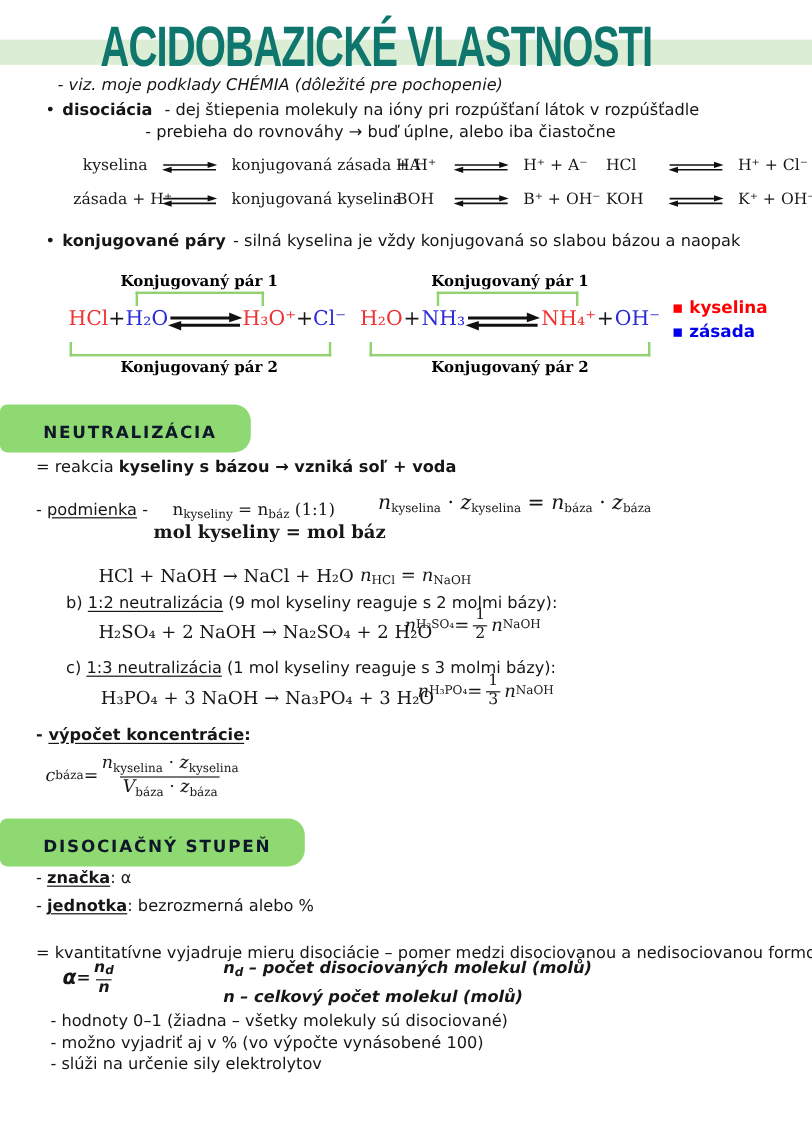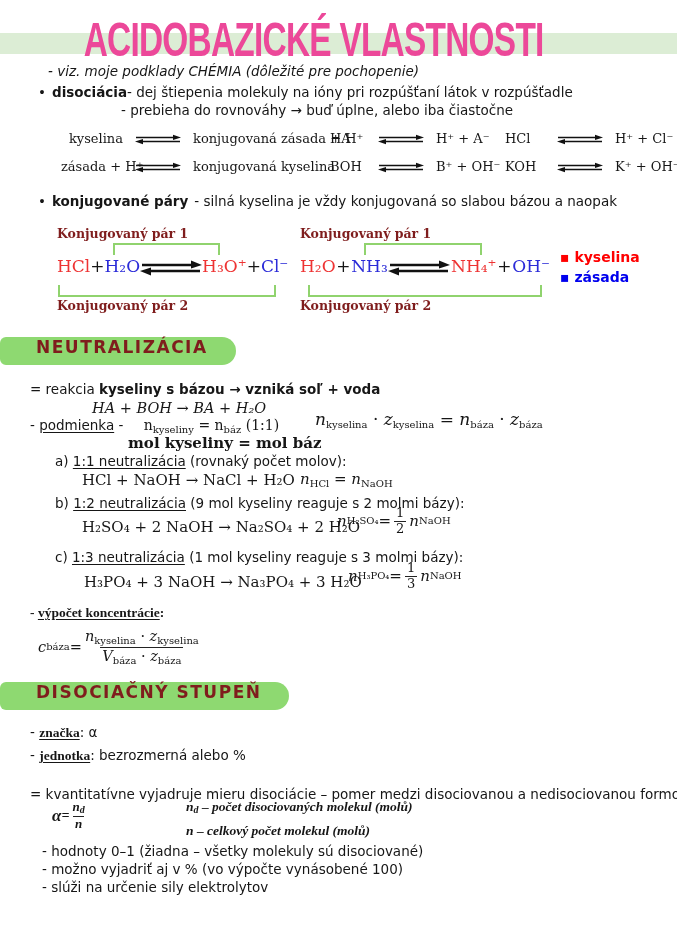--- a/index.html
+++ b/index.html
@@ -1,64 +1,64 @@
 <!DOCTYPE html>
 <html><head>
 <meta charset="utf-8">
 <style>
   html,body{margin:0;padding:0;background:#ffffff;}
   .page{position:relative;width:677px;height:943px;background:#ffffff;overflow:hidden;
         font-family:"DejaVu Sans",sans-serif;color:#161616;font-size:13.5px;}
   .abs{position:absolute;white-space:nowrap;line-height:1.25;}
   .it{font-style:italic;margin-left:20px;}
-  .bld{font-weight:bold;font-family:Liberation Serif, serif;}
+  .bld{font-weight:bold;}
   .ul{text-decoration:underline;text-underline-offset:2px;}
 
   
   .title-band{position:absolute;left:0;top:33px;width:677px;height:21px;background:#dcedd5;}
   .title{position:absolute;left:0;top:18px;width:628px;text-align:center;margin:0;
-         font-family:"Liberation Sans",sans-serif;font-weight:bold;font-size:44px;line-height:1;color:#ec4899;}
+         font-family:"Liberation Sans",sans-serif;font-weight:bold;font-size:44px;line-height:1;color:#0f766e;}
   .title-inner{display:inline-block;transform:scale(0.76,1.08);transform-origin:center;letter-spacing:-1px;}
 
   
   .eqcell{position:absolute;display:flex;align-items:center;font-family:"DejaVu Serif",serif;font-size:13px;white-space:nowrap;}
   .eqcell .lw1{display:inline-block;width:62px;text-align:right;}
   .eqcell .lw2{display:inline-block;width:36px;}
   .eqcell .lw3{display:inline-block;width:40px;}
   .eq-arrow{margin:2px 12px 0 12px;flex:none;}
 
   
   .diagram{position:absolute;}
-  .pair-label{position:absolute;left:0;width:100%;
-              font-family:"DejaVu Serif",serif;font-weight:bold;font-size:12.5px;color:#7f1d1d;}
+  .pair-label{position:absolute;left:0;width:100%;text-align:center;
+              font-family:"DejaVu Serif",serif;font-weight:bold;font-size:12.5px;color:#000000;}
   .brk{position:absolute;height:10px;}
   .brk-top{border:2px solid #90d36e;border-bottom:none;}
   .brk-bot{border:2px solid #90d36e;border-top:none;}
   .dia-eq{position:absolute;left:0;width:100%;display:flex;align-items:center;justify-content:space-between;
           font-family:"DejaVu Serif",serif;font-size:17px;}
   .sp-acid{color:#ee3333;}
   .sp-base{color:#2b2bd8;}
   .big-arrow{flex:none;margin-top:3px;}
   .legend-line{position:absolute;font-weight:bold;font-size:14px;white-space:nowrap;}
   .lg-acid{color:#ff0000;}
   .lg-base{color:#0000ee;}
 
   
   .sec{position:absolute;left:0;background:#8ed971;border-radius:6px 14px 14px 6px;
-       padding:0 28px 8px 36px;font-weight:bold;font-size:17px;letter-spacing:1.5px;color:#7f1d1d;}
+       padding:16px 28px 8px 36px;font-weight:bold;font-size:14px;letter-spacing:1.5px;color:#0f172a;}
 
   
   .math{font-family:"DejaVu Serif",serif;}
   .mv{font-style:italic;}
   .ms{font-size:10px;vertical-align:-3px;}
   .frac{display:inline-flex;flex-direction:column;align-items:center;vertical-align:middle;line-height:1.15;margin:0 3px;}
   .frac .den{border-top:1.3px solid #222;padding:0 2px;}
   .mrow{display:flex;align-items:center;}
 
-  .gap10{}
+  .gap10{margin-left:10px;}
   .blt{margin-right:6px;}
 </style>
 </head>
 <body>
 
 <div class="page">
 
   <div class="title-band"></div>
   <h1 class="title"><span class="title-inner">ACIDOBAZICKÉ VLASTNOSTI</span></h1>
 
@@ -182,36 +182,32 @@
   </div>
   <div class="legend-line lg-base" style="left:560px;top:269px">
     <span>▪</span> <span>zásada</span>
   </div>
 
   <div class="sec" style="top:337px">NEUTRALIZÁCIA</div>
 
   <div class="abs" style="left:30px;top:381px">
     <span>= reakcia </span><b>kyseliny s bázou → vzniká soľ + voda</b>
   </div>
-  <div class="abs math it" style="left:72px;top:399px;font-size:14.5px">HA + BOH → BA + H₂O</div>
 
   <div class="abs" style="left:30px;top:417px">
     <span>- </span><span class="ul">podmienka</span><span> -</span>
     <span class="math" style="font-size:14px;margin-left:16px"><span>n</span><span class="ms">kyseliny</span><span> = </span><span>n</span><span class="ms">báz</span><span> (1:1)</span></span>
   </div>
 
   <div class="abs math" style="left:315px;top:409px;font-size:17px">
     <span class="mv">n</span><span class="ms">kyselina</span><span> · </span><span class="mv">z</span><span class="ms">kyselina</span><span> = </span><span class="mv">n</span><span class="ms">báza</span><span> · </span><span class="mv">z</span><span class="ms">báza</span>
   </div>
 
   <div class="abs math bld" style="left:128px;top:434px;font-size:15px">mol kyseliny = mol báz</div>
 
-  <div class="abs" style="left:55px;top:453px">
-    <span>a) </span><span class="ul">1:1 neutralizácia</span><span> (rovnaký počet molov):</span>
-  </div>
   <div class="abs math" style="left:82px;top:471px;font-size:15px">HCl + NaOH → NaCl + H₂O</div>
   <div class="abs math" style="left:300px;top:470px;font-size:15px">
     <span class="mv">n</span><span class="ms">HCl</span><span> = </span><span class="mv">n</span><span class="ms">NaOH</span>
   </div>
 
   <div class="abs" style="left:55px;top:495px">
     <span>b) </span><span class="ul">1:2 neutralizácia</span><span> (9 mol kyseliny reaguje s 2 molmi bázy):</span>
   </div>
   <div class="abs math" style="left:82px;top:518px;font-size:15px">H₂SO₄ + 2 NaOH → Na₂SO₄ + 2 H₂O</div>
   <div class="abs math mrow" style="left:337px;top:506px;font-size:15px">

